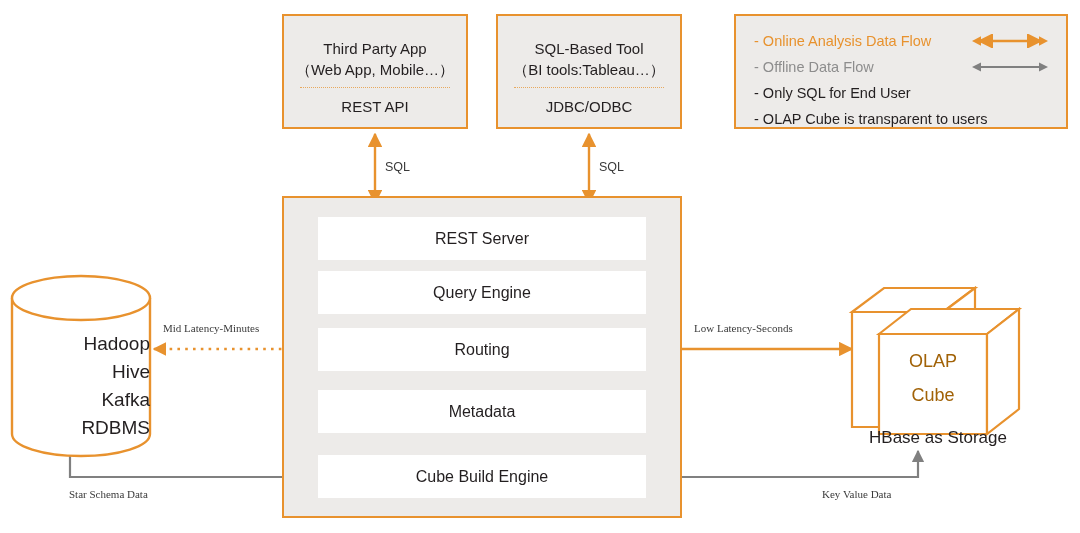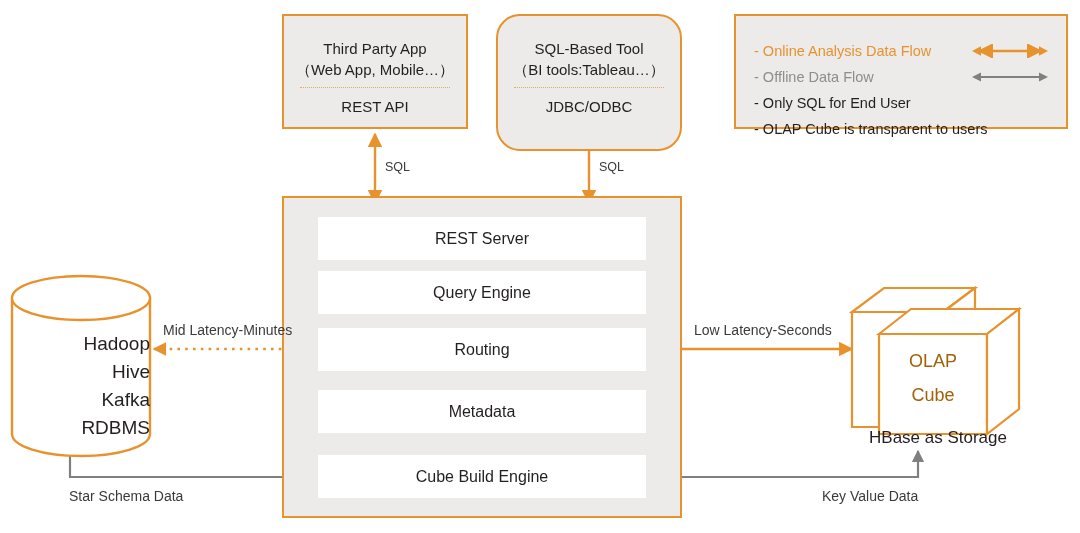--- a/index.html
+++ b/index.html
@@ -54,21 +54,21 @@
     margin-top: 9px;
     white-space: nowrap;
   }
 
   
   #legend-box {
     position: absolute;
     box-sizing: border-box;
     border: 2px solid #E8922E;
     background: #EDEBE9;
-    padding: 22px 0 0 0;
+    padding: 12px 0 0 0;
   }
   .legend-row {
     position: relative;
     height: 26px;
     display: flex;
     align-items: center;
     padding-left: 18px;
   }
   .legend-label {
     font-size: 14.5px;
@@ -132,23 +132,24 @@
     position: absolute;
     font-size: 17px;
     color: #231f20;
     white-space: nowrap;
     text-align: center;
   }
 
   
   .edge-label {
     position: absolute;
-    font-size: 14px;
+    font-size: 11px;
     color: #3a3a3a;
     white-space: nowrap;
+    font-family: Liberation Serif, serif;
   }
   .sql-label {
     position: absolute;
     font-size: 12.5px;
     color: #3a3a3a;
     white-space: nowrap;
   }
 </style>
 </head>
 <body>
@@ -208,21 +209,21 @@
     </g>
   </svg>
 
   <div class="client-box" style="left:282px;top:14px;width:186px;height:115px;padding-top:22px;">
     <div class="client-title">Third Party App</div>
     <div class="client-title">（Web App, Mobile…）</div>
     <div class="client-divider"></div>
     <div class="client-proto">REST API</div>
   </div>
 
-  <div class="client-box" style="left:496px;top:14px;width:186px;height:137px;padding-top:22px;border-radius:24px;">
+  <div class="client-box" style="left:496px;top:14px;width:186px;height:115px;padding-top:22px;">
     <div class="client-title">SQL-Based Tool</div>
     <div class="client-title">（BI tools:Tableau…）</div>
     <div class="client-divider"></div>
     <div class="client-proto">JDBC/ODBC</div>
   </div>
 
   <div id="legend-box" style="left:734px;top:14px;width:334px;height:115px;">
 
     <div class="legend-row">
       <span class="legend-label orange">- Online Analysis Data Flow</span>

